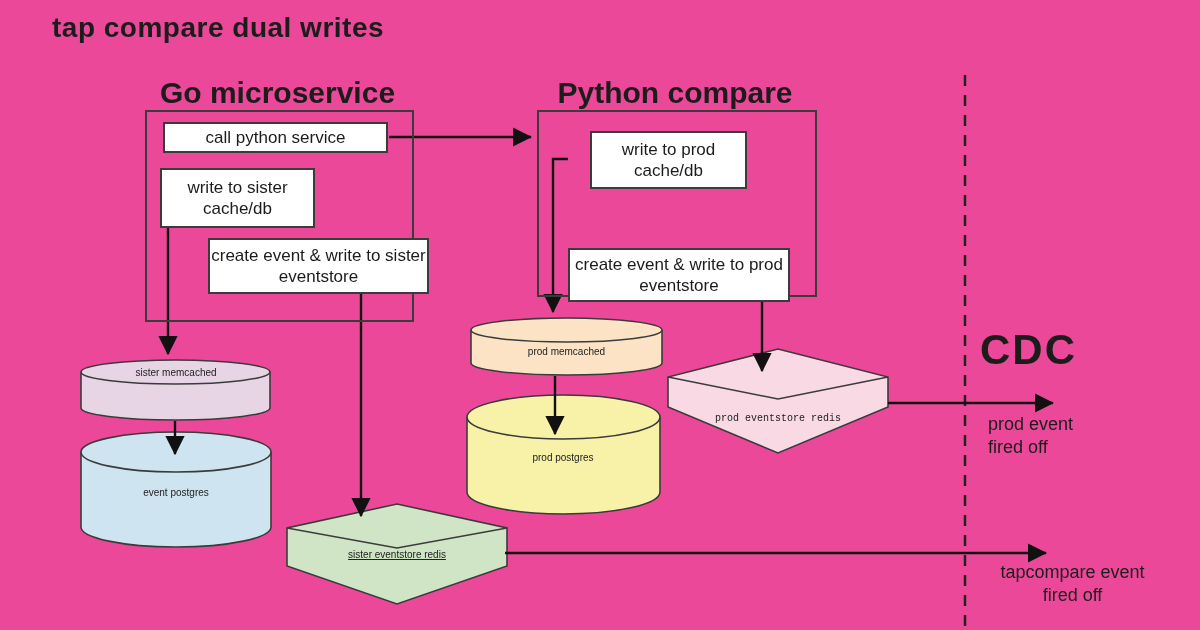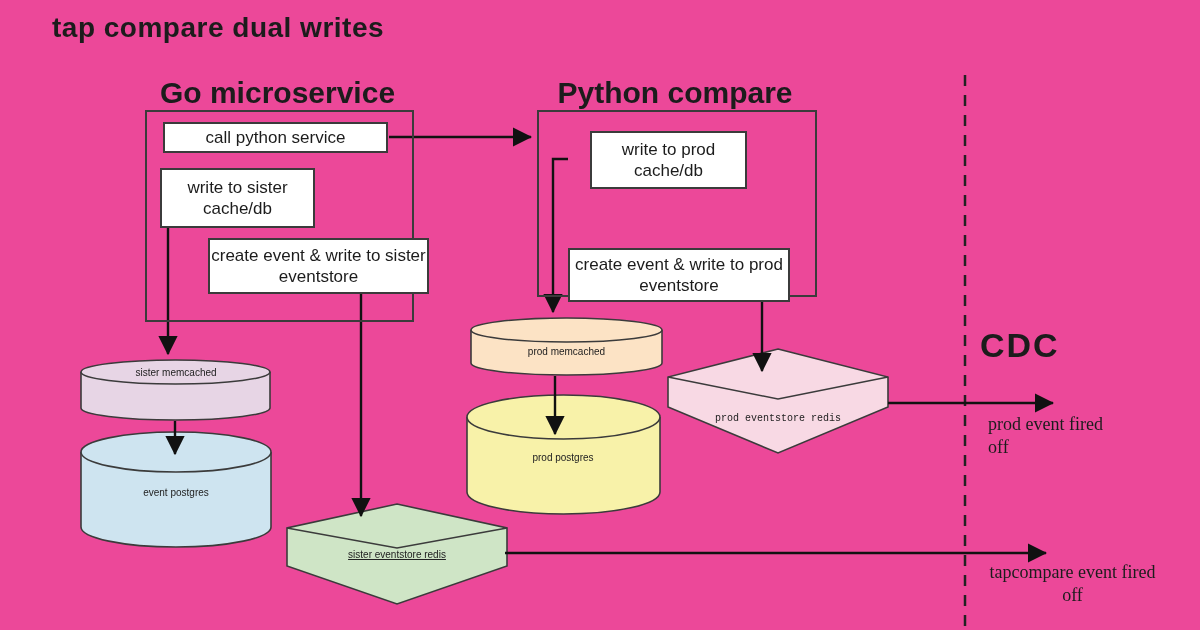--- a/index.html
+++ b/index.html
@@ -26,24 +26,24 @@
     border:2px solid #3b3b3b;background:#ffffff;
     display:flex;align-items:center;justify-content:center;
     text-align:center;font-size:17px;line-height:1.25;
     box-sizing:border-box;
   }
   .store-label{
     font-size:10px;line-height:1.4;text-align:center;color:#222;
   }
   .cdc-title{
     left:980px;top:326px;
-    font-size:34px;font-weight:bold;letter-spacing:2px;
+    font-size:42px;font-weight:bold;letter-spacing:2px;
   }
   .event-label{
-    font-size:18px;line-height:1.3;font-family:Liberation Serif, serif;
+    font-size:18px;line-height:1.3;
   }
   svg{position:absolute;left:0;top:0;}
 </style>
 </head>
 <body>
 
 <div class="canvas">
 
   <svg width="1200" height="630" viewBox="0 0 1200 630">
     <defs>

